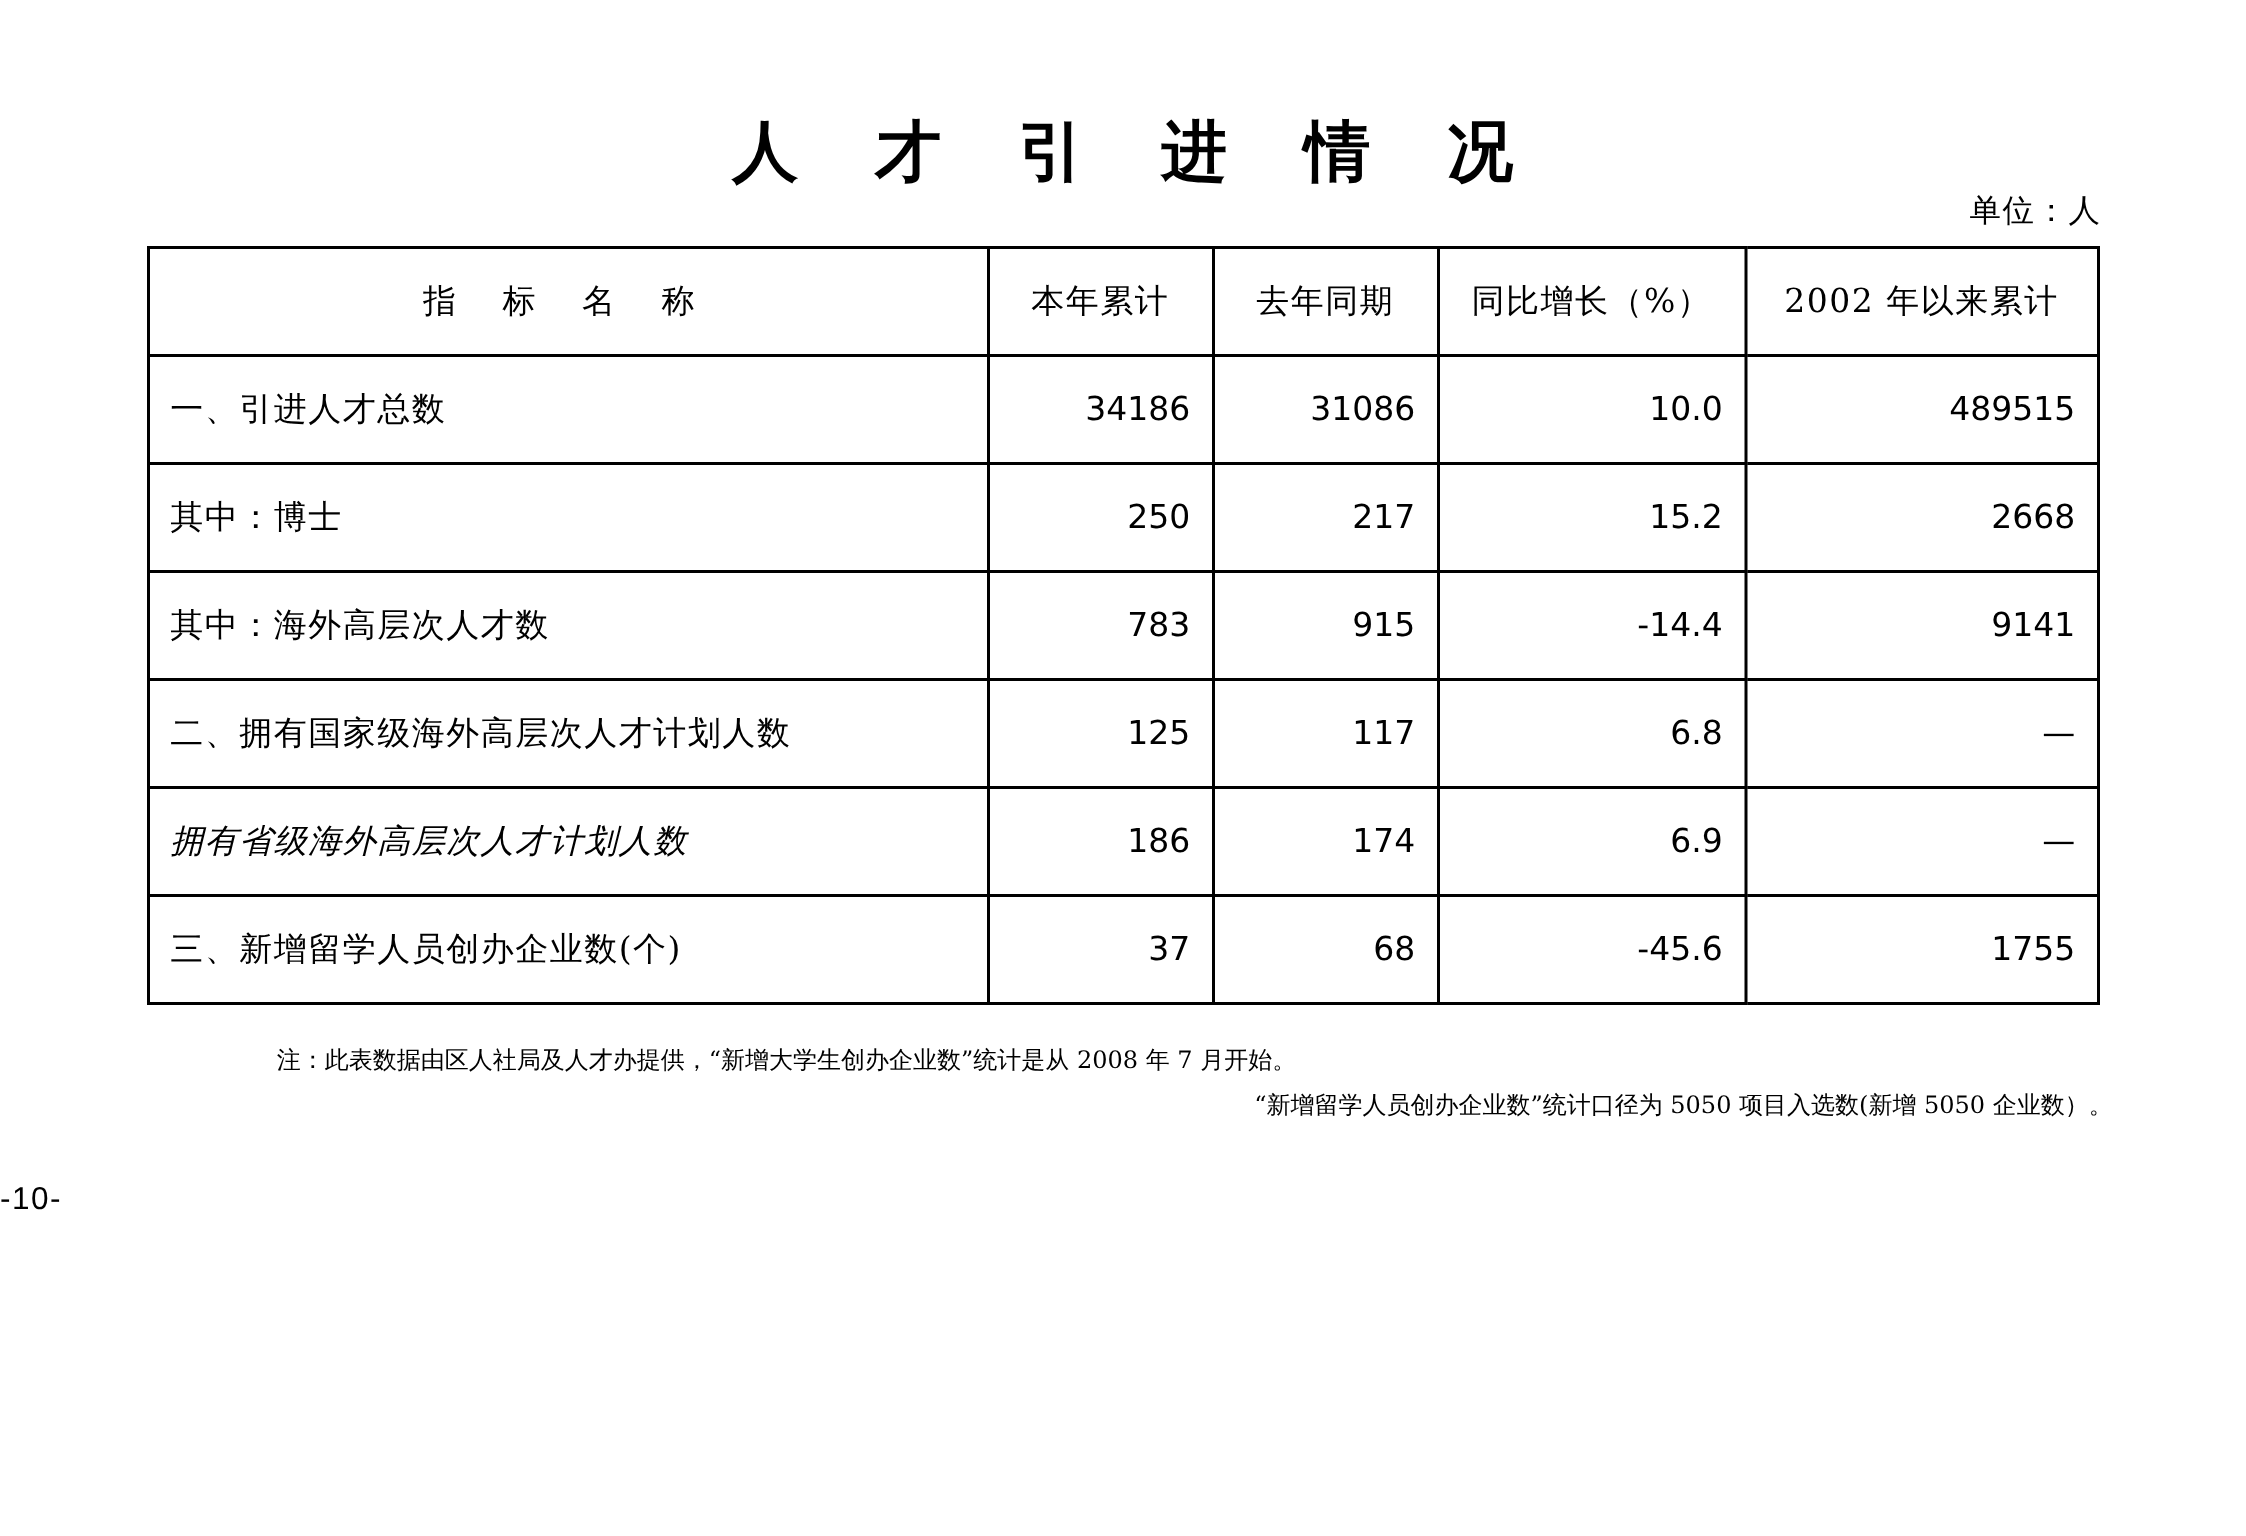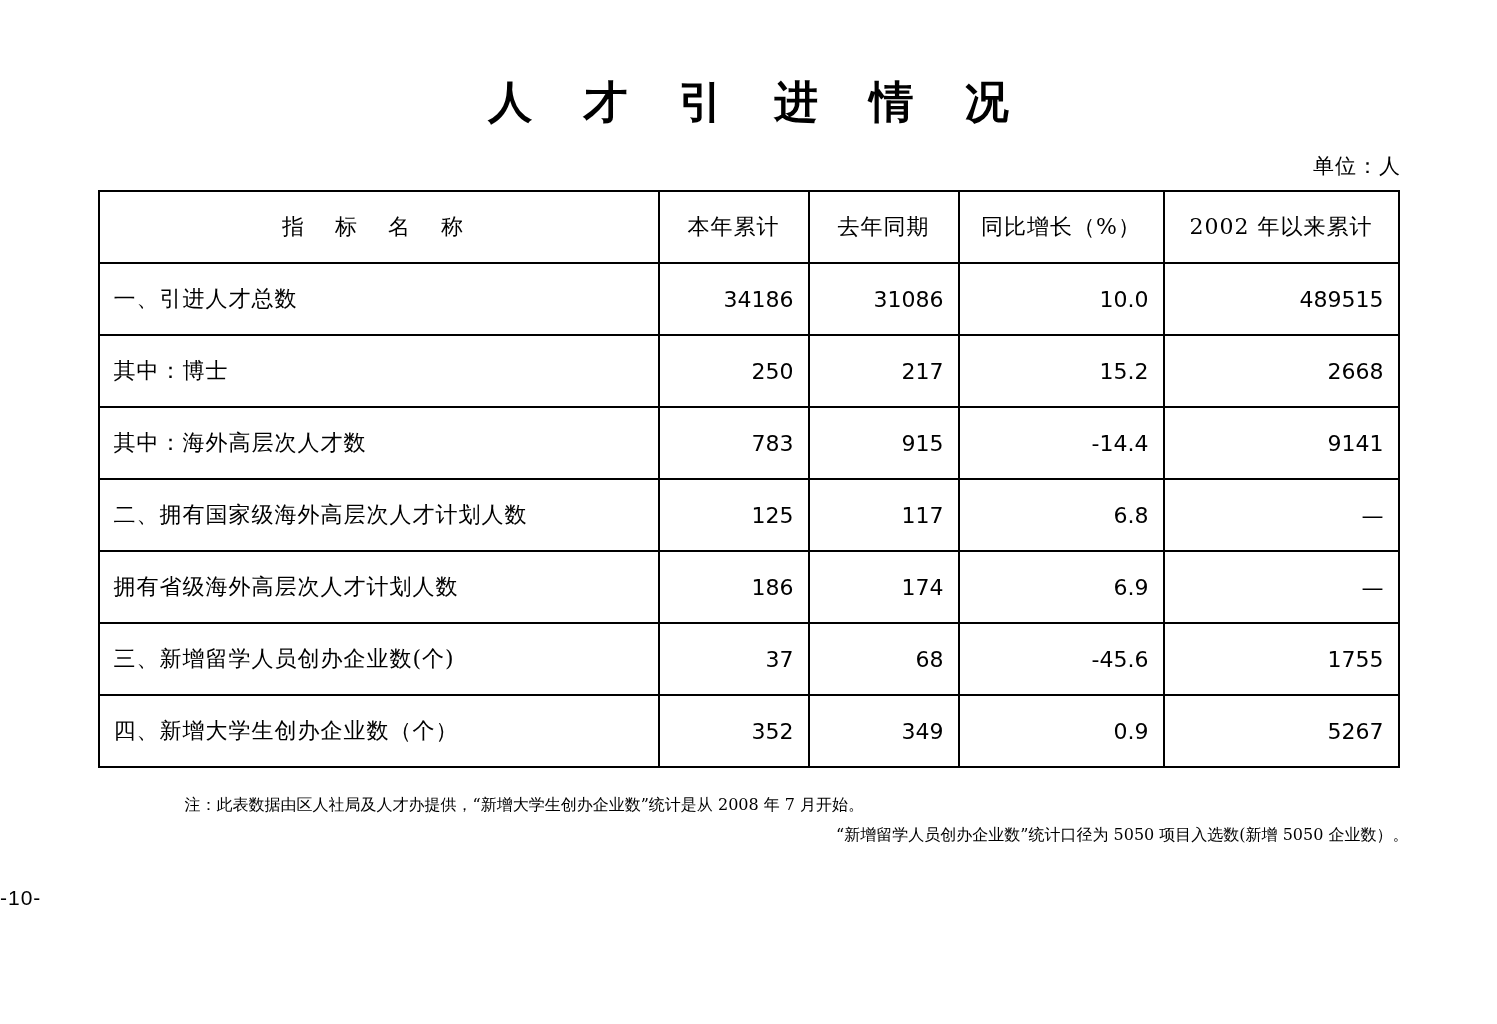--- a/index.html
+++ b/index.html
@@ -30,21 +30,20 @@
     letter-spacing: 18px;
     margin: 0;
     padding-top: 78px;
     padding-left: 18px;
     line-height: 1.1;
   }
   .unit-line {
     text-align: right;
     font-size: 21px;
     font-family: "DejaVu Serif", "Liberation Serif", serif;
-    margin-top: 26px;
     padding-right: 96px;
     letter-spacing: 1px;
   }
   table.stat {
     border-collapse: collapse;
     margin: 10px auto 0 auto;
     width: 1300px;
     table-layout: fixed;
   }
   table.stat td, table.stat th {
@@ -95,20 +94,21 @@
     font-family: "DejaVu Serif", "Liberation Serif", serif;
     font-size: 23px;
     letter-spacing: 1px;
     padding-left: 176px;
   }
   td.name-indent-plain {
     font-family: "DejaVu Serif", "Liberation Serif", serif;
     font-size: 23px;
     letter-spacing: 1px;
     padding-left: 86px;
+    font-style: italic;
   }
   .notes {
     margin: 22px auto 0 auto;
     width: 1320px;
     font-size: 16px;
     line-height: 1.85;
     font-family: "DejaVu Serif", "Liberation Serif", serif;
   }
   .notes .n1 { padding-left: 96px; }
   .notes .n2 { padding-left: 140px; text-align: right; }
@@ -182,27 +182,20 @@
           <td class="num">6.9</td>
           <td class="num">—</td>
         </tr>
         <tr>
           <td class="name-bold">三、新增留学人员创办企业数(个)</td>
           <td class="num">37</td>
           <td class="num">68</td>
           <td class="num">-45.6</td>
           <td class="num">1755</td>
         </tr>
-        <tr>
-          <td class="name-bold">四、新增大学生创办企业数（个）</td>
-          <td class="num">352</td>
-          <td class="num">349</td>
-          <td class="num">0.9</td>
-          <td class="num">5267</td>
-        </tr>
       </tbody>
   </table>
 
   <div class="notes">
     <div class="n1">注：此表数据由区人社局及人才办提供，“新增大学生创办企业数”统计是从 2008 年 7 月开始。</div>
     <div class="n2">“新增留学人员创办企业数”统计口径为 5050 项目入选数(新增 5050 企业数）。</div>
   </div>
 
   <div class="page-number">-10-</div>
 

